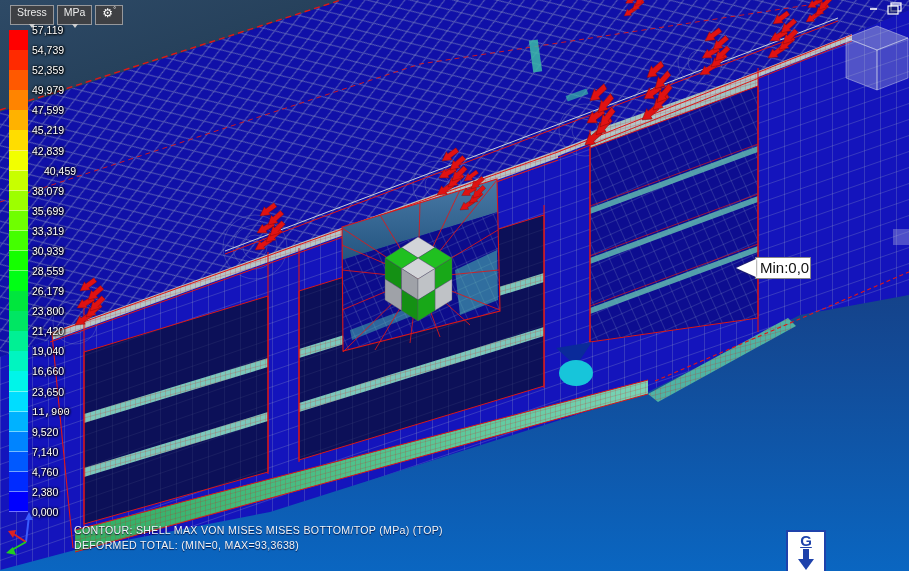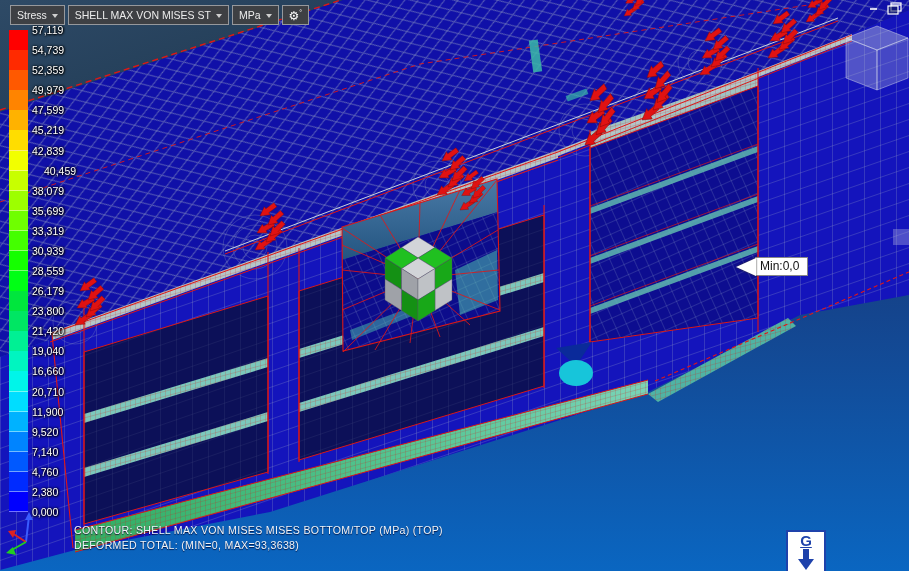--- a/index.html
+++ b/index.html
@@ -6,42 +6,42 @@
   #stage{
     position:relative;width:909px;height:571px;overflow:hidden;
     font-family:"Liberation Sans", sans-serif;
     background:linear-gradient(180deg,var(--background-top,#1c2b57) 0%,#14458e 55%,var(--background-bottom,#0a66c1) 100%);
   }
   
   #toolbar{position:absolute;left:10px;top:5px;display:flex;gap:3px;z-index:30;}
   .tb-btn{
     display:flex;align-items:center;gap:5px;height:18px;padding:0 6px;
     background:#3e4044;border:1px solid #96989c;color:#ececec;
-    font-size:10.5px;white-space:nowrap;cursor:pointer;
+    font-size:10.5px;white-space:nowrap;cursor:pointer;flex-direction:column;
   }
   .chev{width:0;height:0;border-left:3.5px solid transparent;border-right:3.5px solid transparent;border-top:4px solid #cfcfcf;margin-top:1px;}
   .gear{font-size:12px;line-height:1;color:#fff;}
   .gear sup{font-size:7px;}
   
   #legend{position:absolute;left:0;top:0;width:110px;height:571px;z-index:25;pointer-events:none;}
   .seg{position:absolute;left:9px;width:19px;box-sizing:border-box;border-bottom:1px solid rgba(255,255,255,.45);}
   .lab{
     position:absolute;left:32px;font-size:10.5px;color:#fff;white-space:nowrap;
     text-shadow:0 1px 2px #000,1px 0 2px #000,0 0 3px rgba(0,0,0,.9);
   }
   
   #status{position:absolute;left:74px;top:523px;z-index:26;pointer-events:none;}
   #status div{
     font-size:10.6px;line-height:15.4px;color:#f0f4f8;letter-spacing:.3px;
     text-shadow:0 1px 1px rgba(0,0,40,.8);white-space:nowrap;
   }
   
   #minflag{position:absolute;left:736px;top:257px;display:flex;align-items:center;z-index:27;}
   #minflag .tri{width:0;height:0;border-top:9px solid transparent;border-bottom:9px solid transparent;border-right:20px solid #fff;filter:drop-shadow(0 0 1px #333);}
-  #minflag .box{background:#fff;border:1px solid #888;color:#111;font-size:12px;padding:1px 8px 2px 4px;margin-left:-1px;}
+  #minflag .box{background:#fff;border:1px solid #888;color:#111;font-size:15px;padding:1px 1px 2px 4px;margin-left:-1px;}
   
   #gbox{
     position:absolute;left:786px;top:530px;width:36px;height:46px;background:#fff;
     border:2px solid #1e42ab;display:flex;flex-direction:column;align-items:center;z-index:27;
   }
   #gbox .glab{color:#1e42ab;font-size:15px;font-weight:bold;line-height:16px;margin-top:1px;text-decoration:underline;}
 </style>
 </head>
 <body>
 
@@ -277,24 +277,20 @@
     <line x1="26" y1="542" x2="12" y2="533" stroke="#dd2222"></line>
     <polygon points="8,531 16,530 13,538" fill="#dd2222" stroke="none"></polygon>
     <line x1="26" y1="542" x2="10" y2="551" stroke="#22cc22"></line>
     <polygon points="6,553 13,547 16,555" fill="#22cc22" stroke="none"></polygon>
   </g>
 </svg>
 
 <div id="toolbar">
   <div class="tb-btn">
     <span>Stress</span>
-    <span class="chev"></span>
-  </div>
-  <div class="tb-btn">
-    <span>SHELL MAX VON MISES ST</span>
     <span class="chev"></span>
   </div>
   <div class="tb-btn">
     <span>MPa</span>
     <span class="chev"></span>
   </div>
   <div class="tb-btn">
     <span class="gear"><span>⚙</span><sup>°</sup></span>
   </div>
 </div>
@@ -335,22 +331,22 @@
       <div class="lab" style="top: 184.667px;">38,079</div>
       <div class="lab" style="top: 204.75px;">35,699</div>
       <div class="lab" style="top: 224.833px;">33,319</div>
       <div class="lab" style="top: 244.917px;">30,939</div>
       <div class="lab" style="top: 265px;">28,559</div>
       <div class="lab" style="top: 285.083px;">26,179</div>
       <div class="lab" style="top: 305.167px;">23,800</div>
       <div class="lab" style="top: 325.25px;">21,420</div>
       <div class="lab" style="top: 345.333px;">19,040</div>
       <div class="lab" style="top: 365.417px;">16,660</div>
-      <div class="lab" style="top: 385.5px;">20,710</div>
-      <div class="lab" style="top: 405.583px;">11,900</div>
+      <div class="lab" style="top: 385.5px;">23,650</div>
+      <div class="lab" style="top: 405.583px; font-family: Liberation Mono, monospace;">11,900</div>
       <div class="lab" style="top: 425.667px;">9,520</div>
       <div class="lab" style="top: 445.75px;">7,140</div>
       <div class="lab" style="top: 465.833px;">4,760</div>
       <div class="lab" style="top: 485.917px;">2,380</div>
       <div class="lab" style="top: 506px;">0,000</div>
     </div>
 
 <div id="status">
   <div>CONTOUR: SHELL MAX VON MISES MISES BOTTOM/TOP (MPa) (TOP)</div>
   <div>DEFORMED TOTAL: (MIN=0, MAX=93,3638)</div>

